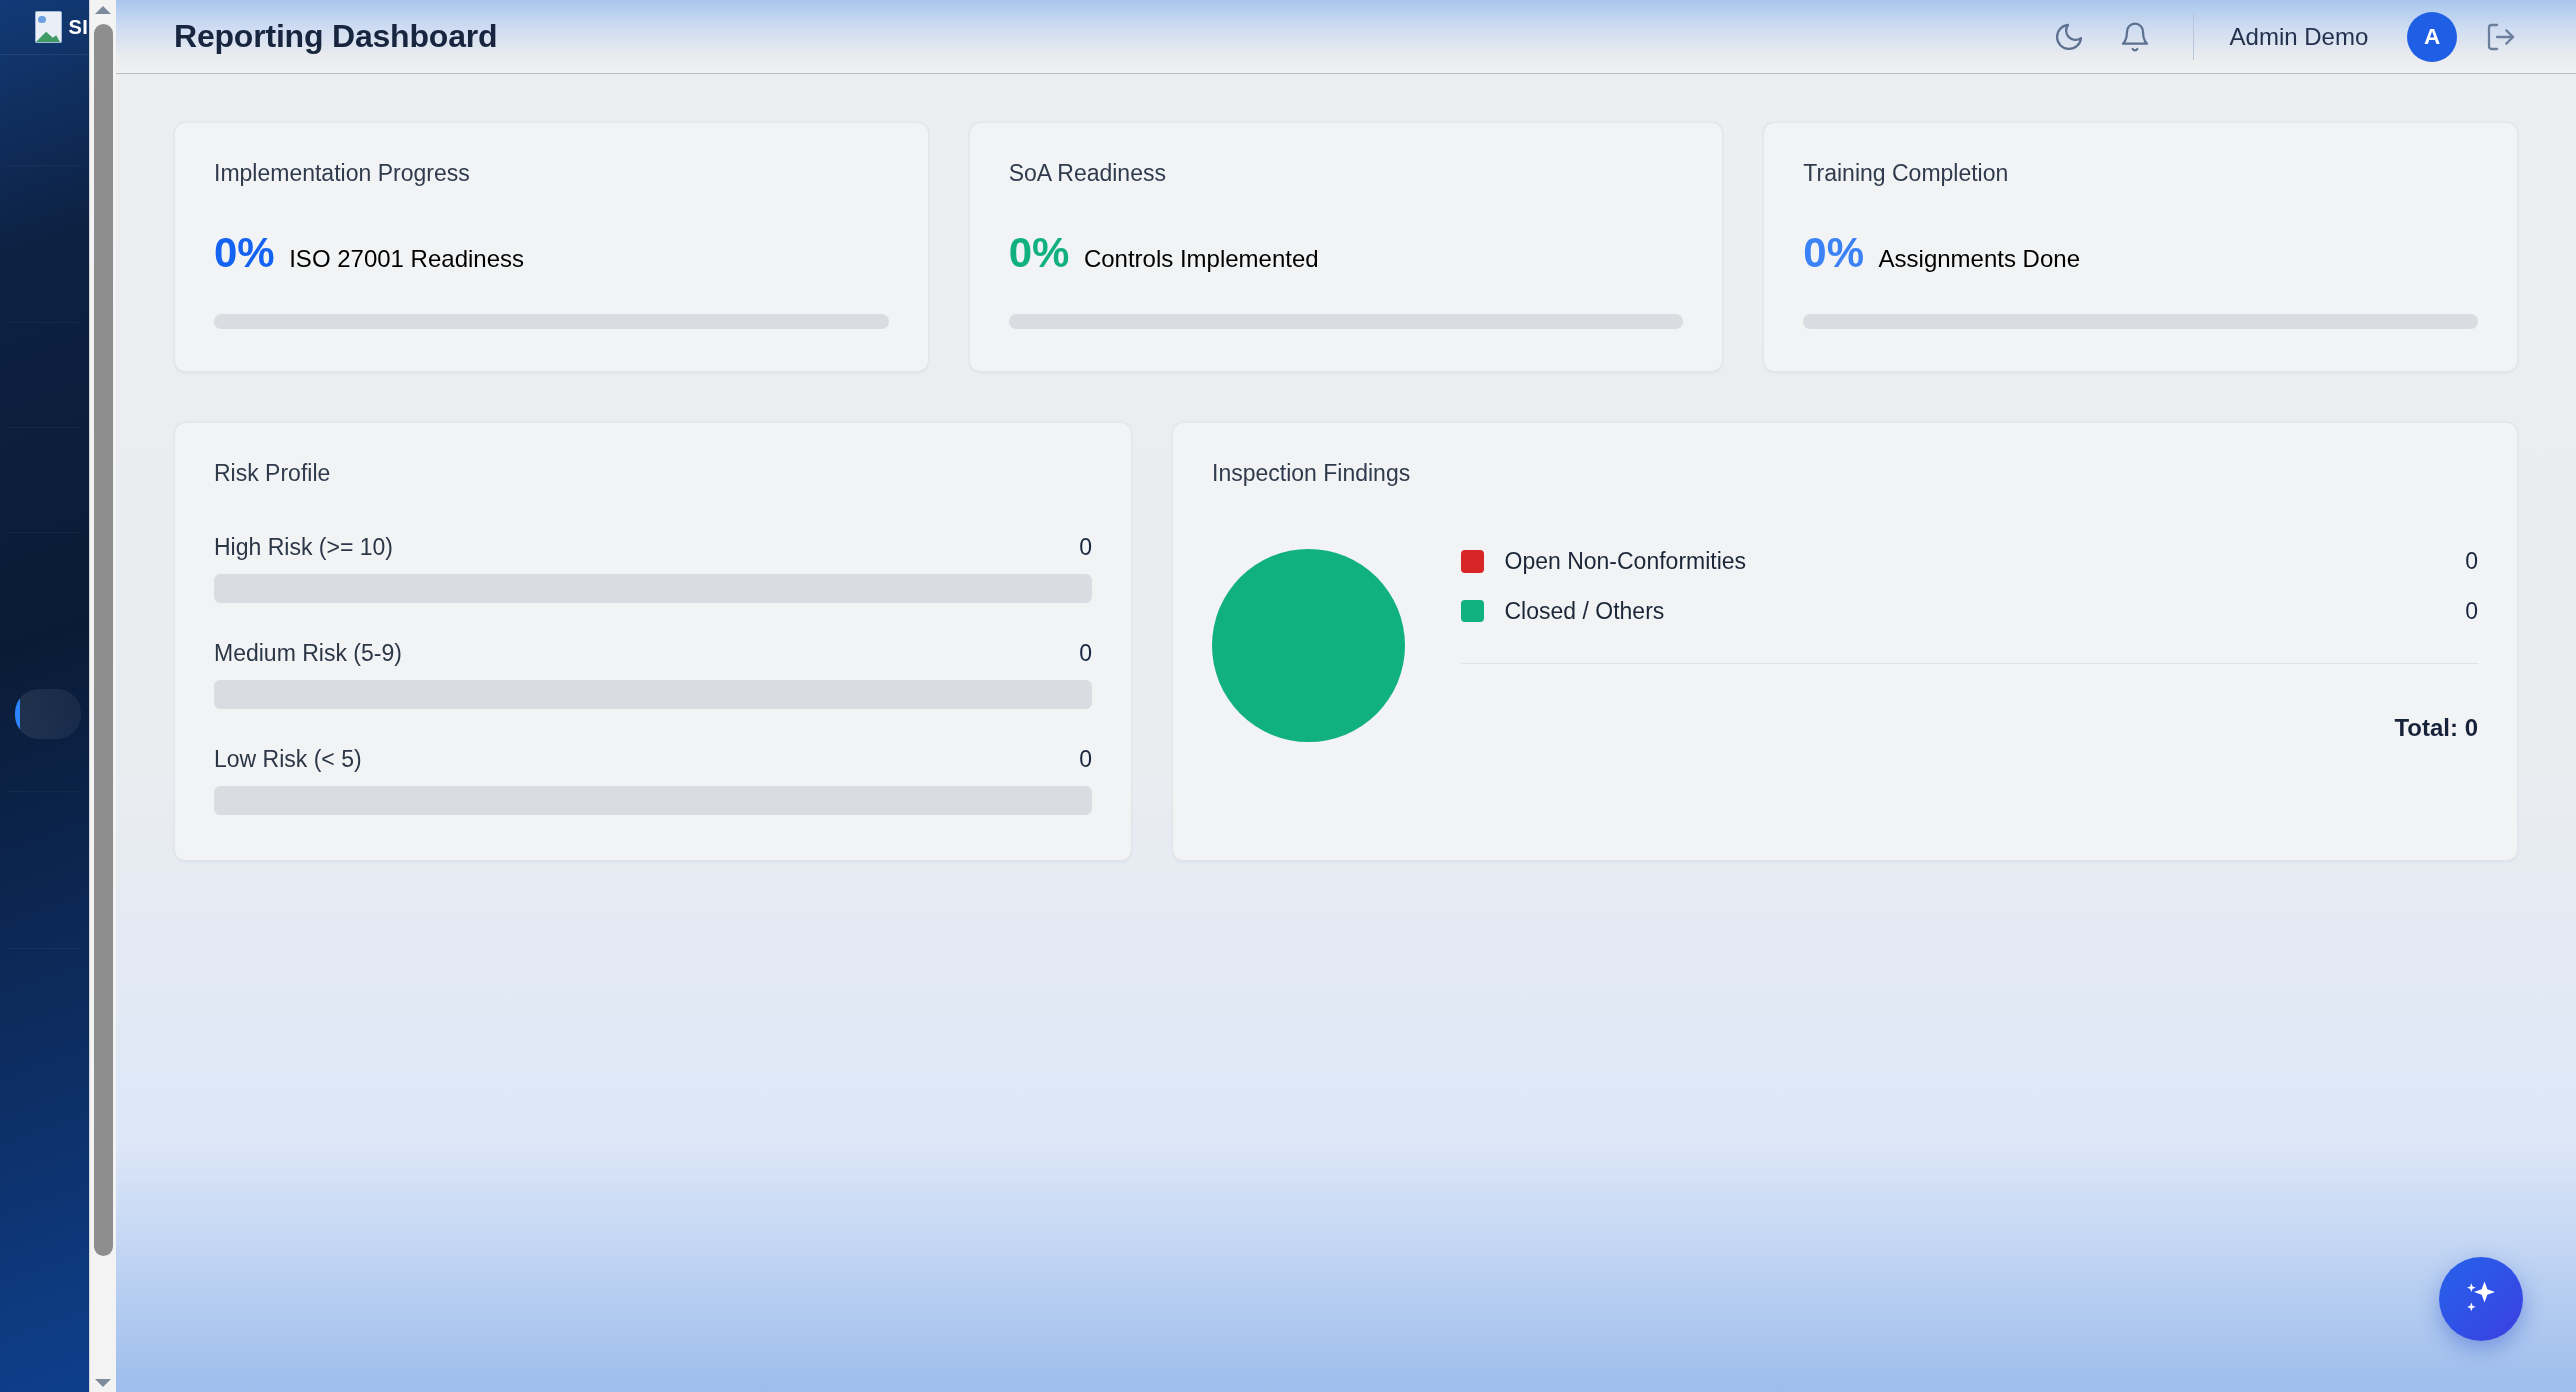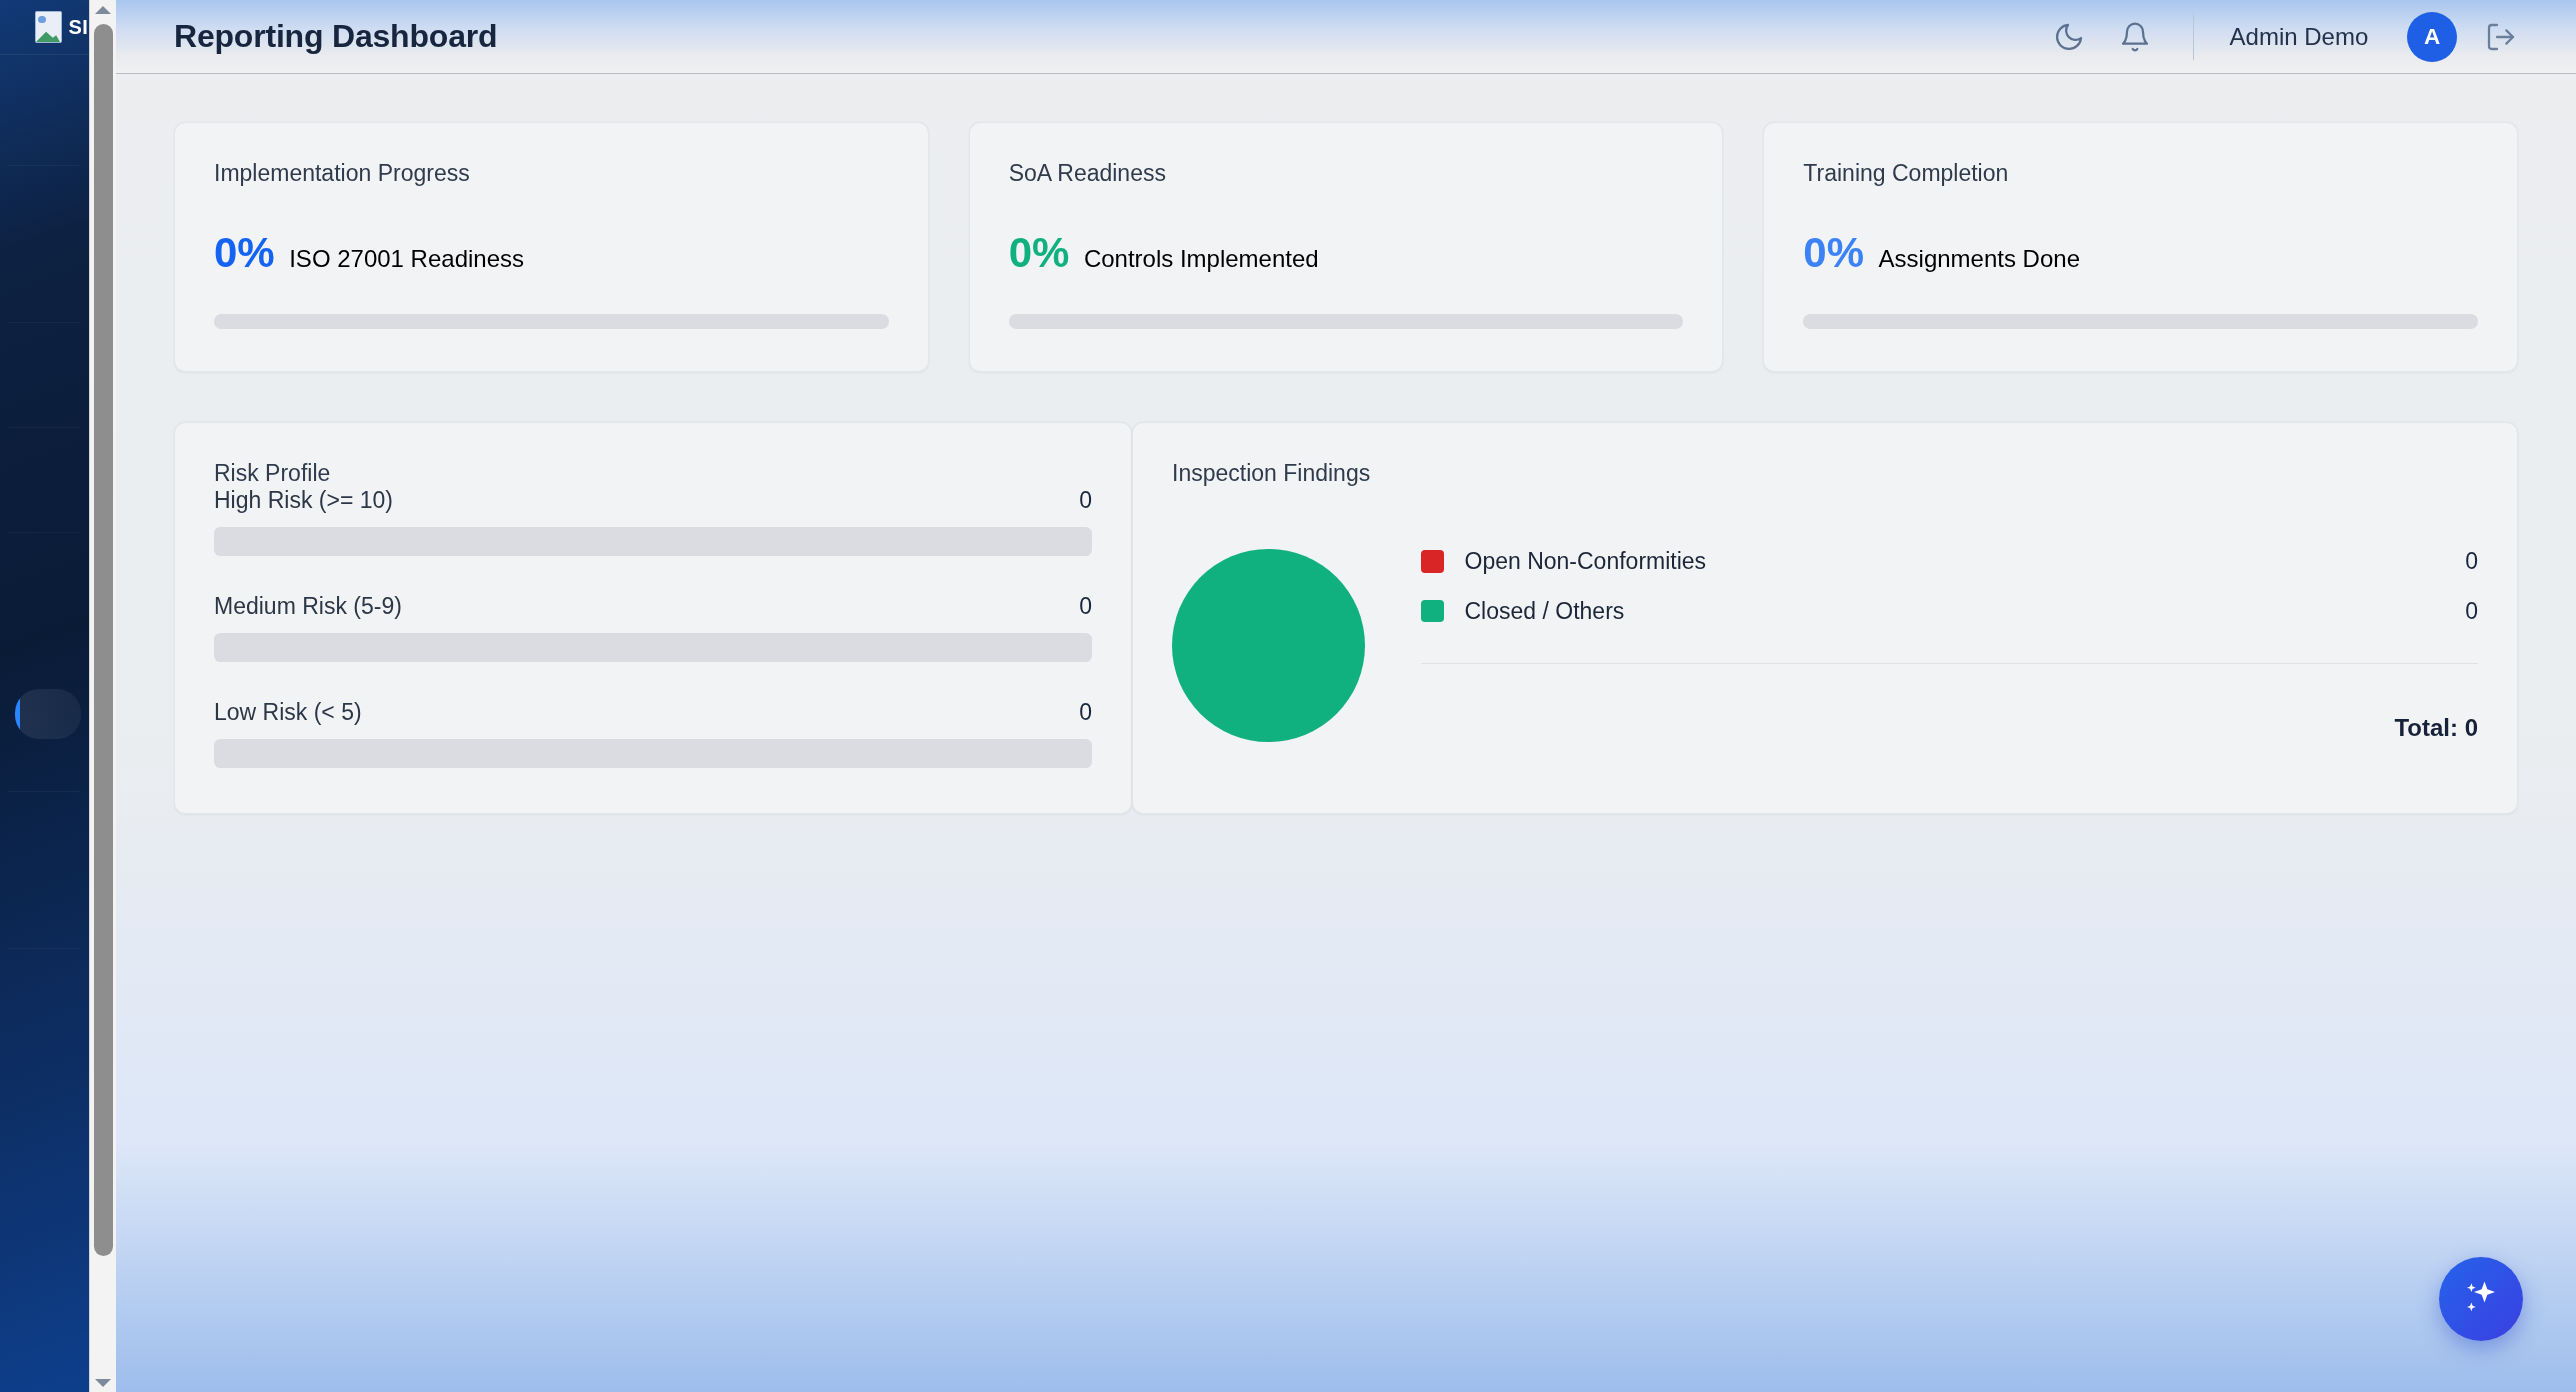--- a/index.html
+++ b/index.html
@@ -123,25 +123,25 @@
     display: flex; align-items: baseline; gap: 14.5px; margin-top: 45px;
   }
   .kpi-pct { font-size: 42px; font-weight: 700; line-height: 1; }
   .kpi-sub { font-size: 24px; color: #000000; }
   .bar-track {
     margin-top: 40px; height: 14.5px; border-radius: 7.2px; background: #dadce1;
   }
   .bar-track.thick { height: 29px; border-radius: 6.4px; margin-top: 13px; }
   .bar-fill { height: 100%; border-radius: inherit; }
 
-  .lower-row { display: flex; margin-top: 50px; }
+  .lower-row { display: flex; gap: 40px; margin-top: 50px; }
   .risk-card { width: 958px; padding: 37px 39px 45px 39px; }
   .findings-card { flex: 1; padding: 37px 39px 45px 39px; }
 
-  .risk-list { }
+  .risk-list { margin-top: 47px; }
   .risk-item + .risk-item { margin-top: 37px; }
   .risk-head {
     display: flex; justify-content: space-between; align-items: baseline;
   }
   .risk-label { font-size: 23px; color: #2b3647; }
   .risk-value { font-size: 23px; color: #18253f; }
 
   .findings-body { display: flex; align-items: flex-end; gap: 56px; margin-top: 32px; }
   .pie {
     width: 193px; height: 193px; border-radius: 50%; flex: none; margin-top: 21px;

